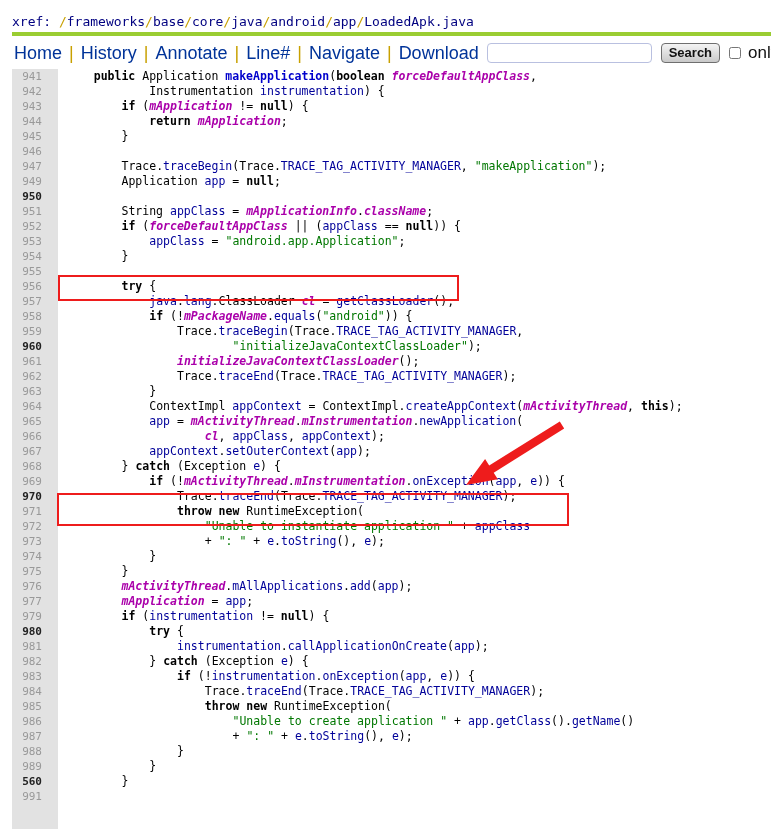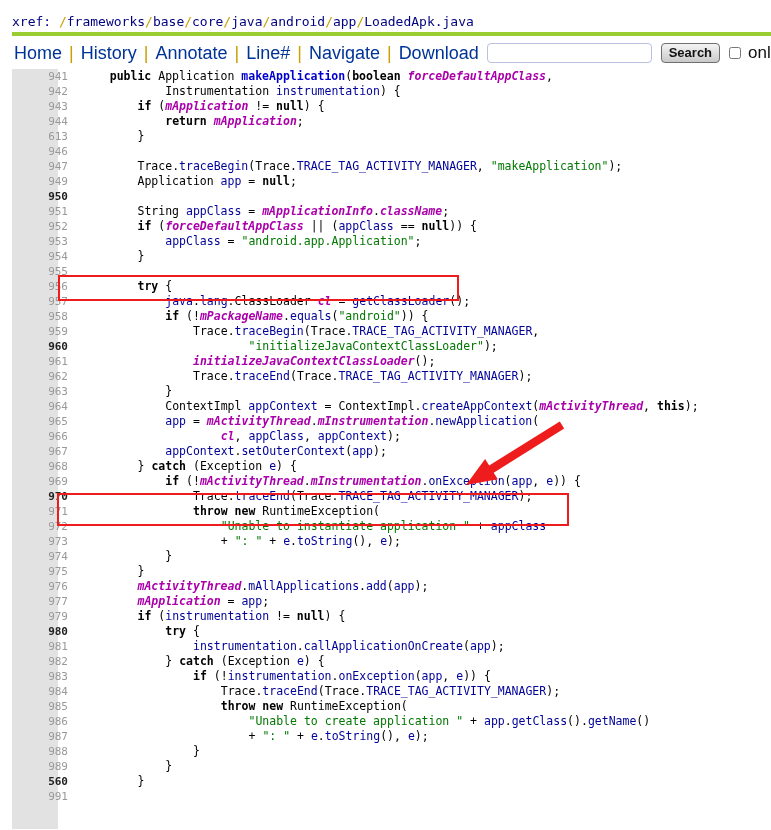--- a/index.html
+++ b/index.html
@@ -115,23 +115,23 @@
     line-height:15px;
   }
   .cline{
     height:15px;
     white-space:pre;
     display:block;
   }
   .lnum{
     display:inline-block;
     width:46px;
-    margin-left:28px;
+    margin-left:12px;
     text-align:right;
-    padding-right:6px;
+    padding-right:16px;
     box-sizing:border-box;
     color:#999999;
     font-size:11px;
     font-family:"DejaVu Sans Mono","Liberation Mono",monospace;
     -webkit-user-select:none;user-select:none;
   }
   .lnum.hl{color:#222222;font-weight:bold;}
   .ctext{
     display:inline-block;
     padding-left:8px;
@@ -175,21 +175,21 @@
   <span id="only-in-label">only in</span>
 </div>
 
 <div id="code-area">
   <div id="gutter-bg"></div>
   <div id="code-lines">
       <span class="cline"><span class="lnum">941</span><span class="ctext"><span class="pl"> </span><span class="pl"> </span><span class="pl"> </span><span class="pl"> </span><span class="kw">public</span><span class="pl"> </span><span class="typ">Application</span><span class="pl"> </span><span class="fn">makeApplication</span><span class="pl">(</span><span class="kw">boolean</span><span class="pl"> </span><span class="mem">forceDefaultAppClass</span><span class="pl">,</span></span></span>
       <span class="cline"><span class="lnum">942</span><span class="ctext"><span class="pl"> </span><span class="pl"> </span><span class="pl"> </span><span class="pl"> </span><span class="pl"> </span><span class="pl"> </span><span class="pl"> </span><span class="pl"> </span><span class="pl"> </span><span class="pl"> </span><span class="pl"> </span><span class="pl"> </span><span class="typ">Instrumentation</span><span class="pl"> </span><span class="id">instrumentation</span><span class="pl">)</span><span class="pl"> </span><span class="pl">{</span></span></span>
       <span class="cline"><span class="lnum">943</span><span class="ctext"><span class="pl"> </span><span class="pl"> </span><span class="pl"> </span><span class="pl"> </span><span class="pl"> </span><span class="pl"> </span><span class="pl"> </span><span class="pl"> </span><span class="kw">if</span><span class="pl"> </span><span class="pl">(</span><span class="mem">mApplication</span><span class="pl"> </span><span class="pl">!</span><span class="pl">=</span><span class="pl"> </span><span class="kw">null</span><span class="pl">)</span><span class="pl"> </span><span class="pl">{</span></span></span>
       <span class="cline"><span class="lnum">944</span><span class="ctext"><span class="pl"> </span><span class="pl"> </span><span class="pl"> </span><span class="pl"> </span><span class="pl"> </span><span class="pl"> </span><span class="pl"> </span><span class="pl"> </span><span class="pl"> </span><span class="pl"> </span><span class="pl"> </span><span class="pl"> </span><span class="kw">return</span><span class="pl"> </span><span class="mem">mApplication</span><span class="pl">;</span></span></span>
-      <span class="cline"><span class="lnum">613</span><span class="ctext"><span class="pl"> </span><span class="pl"> </span><span class="pl"> </span><span class="pl"> </span><span class="pl"> </span><span class="pl"> </span><span class="pl"> </span><span class="pl"> </span><span class="pl">}</span></span></span>
+      <span class="cline"><span class="lnum">945</span><span class="ctext"><span class="pl"> </span><span class="pl"> </span><span class="pl"> </span><span class="pl"> </span><span class="pl"> </span><span class="pl"> </span><span class="pl"> </span><span class="pl"> </span><span class="pl">}</span></span></span>
       <span class="cline"><span class="lnum">946</span><span class="ctext"></span></span>
       <span class="cline"><span class="lnum">947</span><span class="ctext"><span class="pl"> </span><span class="pl"> </span><span class="pl"> </span><span class="pl"> </span><span class="pl"> </span><span class="pl"> </span><span class="pl"> </span><span class="pl"> </span><span class="typ">Trace</span><span class="pl">.</span><span class="id">traceBegin</span><span class="pl">(</span><span class="typ">Trace</span><span class="pl">.</span><span class="id">TRACE_TAG_ACTIVITY_MANAGER</span><span class="pl">,</span><span class="pl"> </span><span class="str">"makeApplication"</span><span class="pl">)</span><span class="pl">;</span></span></span>
       <span class="cline"><span class="lnum">949</span><span class="ctext"><span class="pl"> </span><span class="pl"> </span><span class="pl"> </span><span class="pl"> </span><span class="pl"> </span><span class="pl"> </span><span class="pl"> </span><span class="pl"> </span><span class="typ">Application</span><span class="pl"> </span><span class="id">app</span><span class="pl"> </span><span class="pl">=</span><span class="pl"> </span><span class="kw">null</span><span class="pl">;</span></span></span>
       <span class="cline"><span class="lnum hl">950</span><span class="ctext"></span></span>
       <span class="cline"><span class="lnum">951</span><span class="ctext"><span class="pl"> </span><span class="pl"> </span><span class="pl"> </span><span class="pl"> </span><span class="pl"> </span><span class="pl"> </span><span class="pl"> </span><span class="pl"> </span><span class="typ">String</span><span class="pl"> </span><span class="id">appClass</span><span class="pl"> </span><span class="pl">=</span><span class="pl"> </span><span class="mem">mApplicationInfo</span><span class="pl">.</span><span class="mem">className</span><span class="pl">;</span></span></span>
       <span class="cline"><span class="lnum">952</span><span class="ctext"><span class="pl"> </span><span class="pl"> </span><span class="pl"> </span><span class="pl"> </span><span class="pl"> </span><span class="pl"> </span><span class="pl"> </span><span class="pl"> </span><span class="kw">if</span><span class="pl"> </span><span class="pl">(</span><span class="mem">forceDefaultAppClass</span><span class="pl"> </span><span class="pl">|</span><span class="pl">|</span><span class="pl"> </span><span class="pl">(</span><span class="id">appClass</span><span class="pl"> </span><span class="pl">=</span><span class="pl">=</span><span class="pl"> </span><span class="kw">null</span><span class="pl">)</span><span class="pl">)</span><span class="pl"> </span><span class="pl">{</span></span></span>
       <span class="cline"><span class="lnum">953</span><span class="ctext"><span class="pl"> </span><span class="pl"> </span><span class="pl"> </span><span class="pl"> </span><span class="pl"> </span><span class="pl"> </span><span class="pl"> </span><span class="pl"> </span><span class="pl"> </span><span class="pl"> </span><span class="pl"> </span><span class="pl"> </span><span class="id">appClass</span><span class="pl"> </span><span class="pl">=</span><span class="pl"> </span><span class="str">"android.app.Application"</span><span class="pl">;</span></span></span>
       <span class="cline"><span class="lnum">954</span><span class="ctext"><span class="pl"> </span><span class="pl"> </span><span class="pl"> </span><span class="pl"> </span><span class="pl"> </span><span class="pl"> </span><span class="pl"> </span><span class="pl"> </span><span class="pl">}</span></span></span>
       <span class="cline"><span class="lnum">955</span><span class="ctext"></span></span>
       <span class="cline"><span class="lnum">956</span><span class="ctext"><span class="pl"> </span><span class="pl"> </span><span class="pl"> </span><span class="pl"> </span><span class="pl"> </span><span class="pl"> </span><span class="pl"> </span><span class="pl"> </span><span class="kw">try</span><span class="pl"> </span><span class="pl">{</span></span></span>

